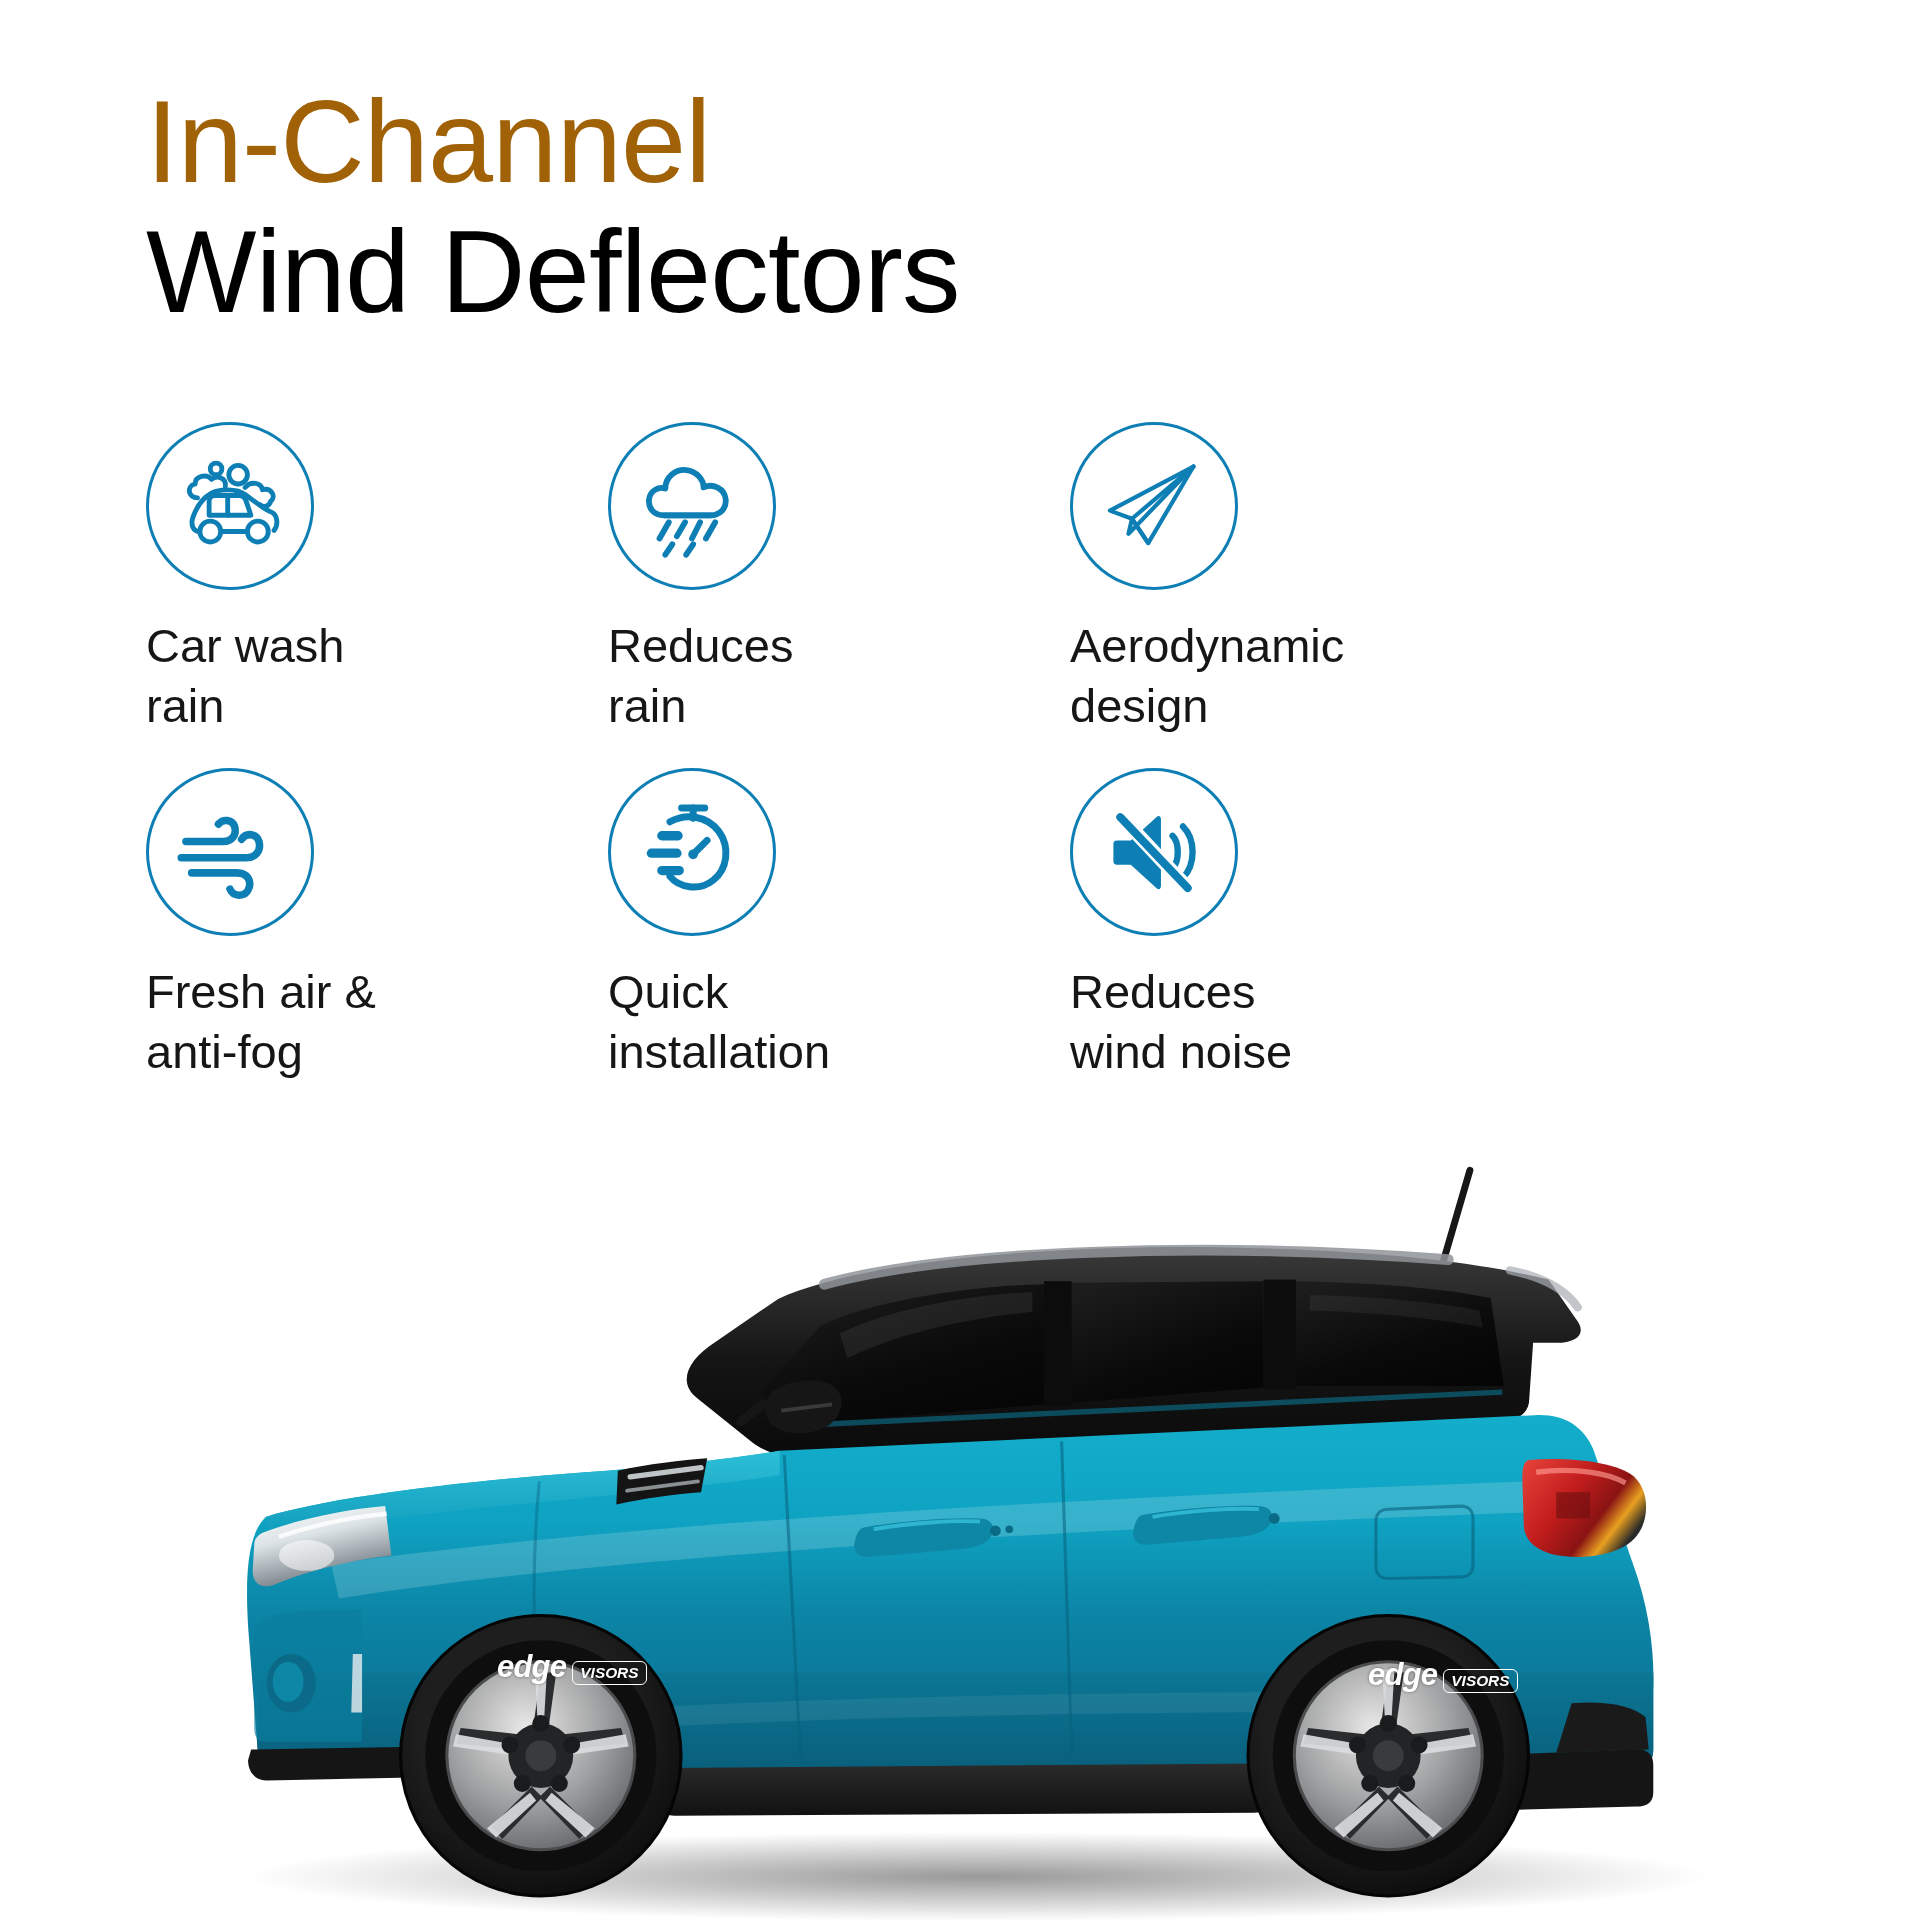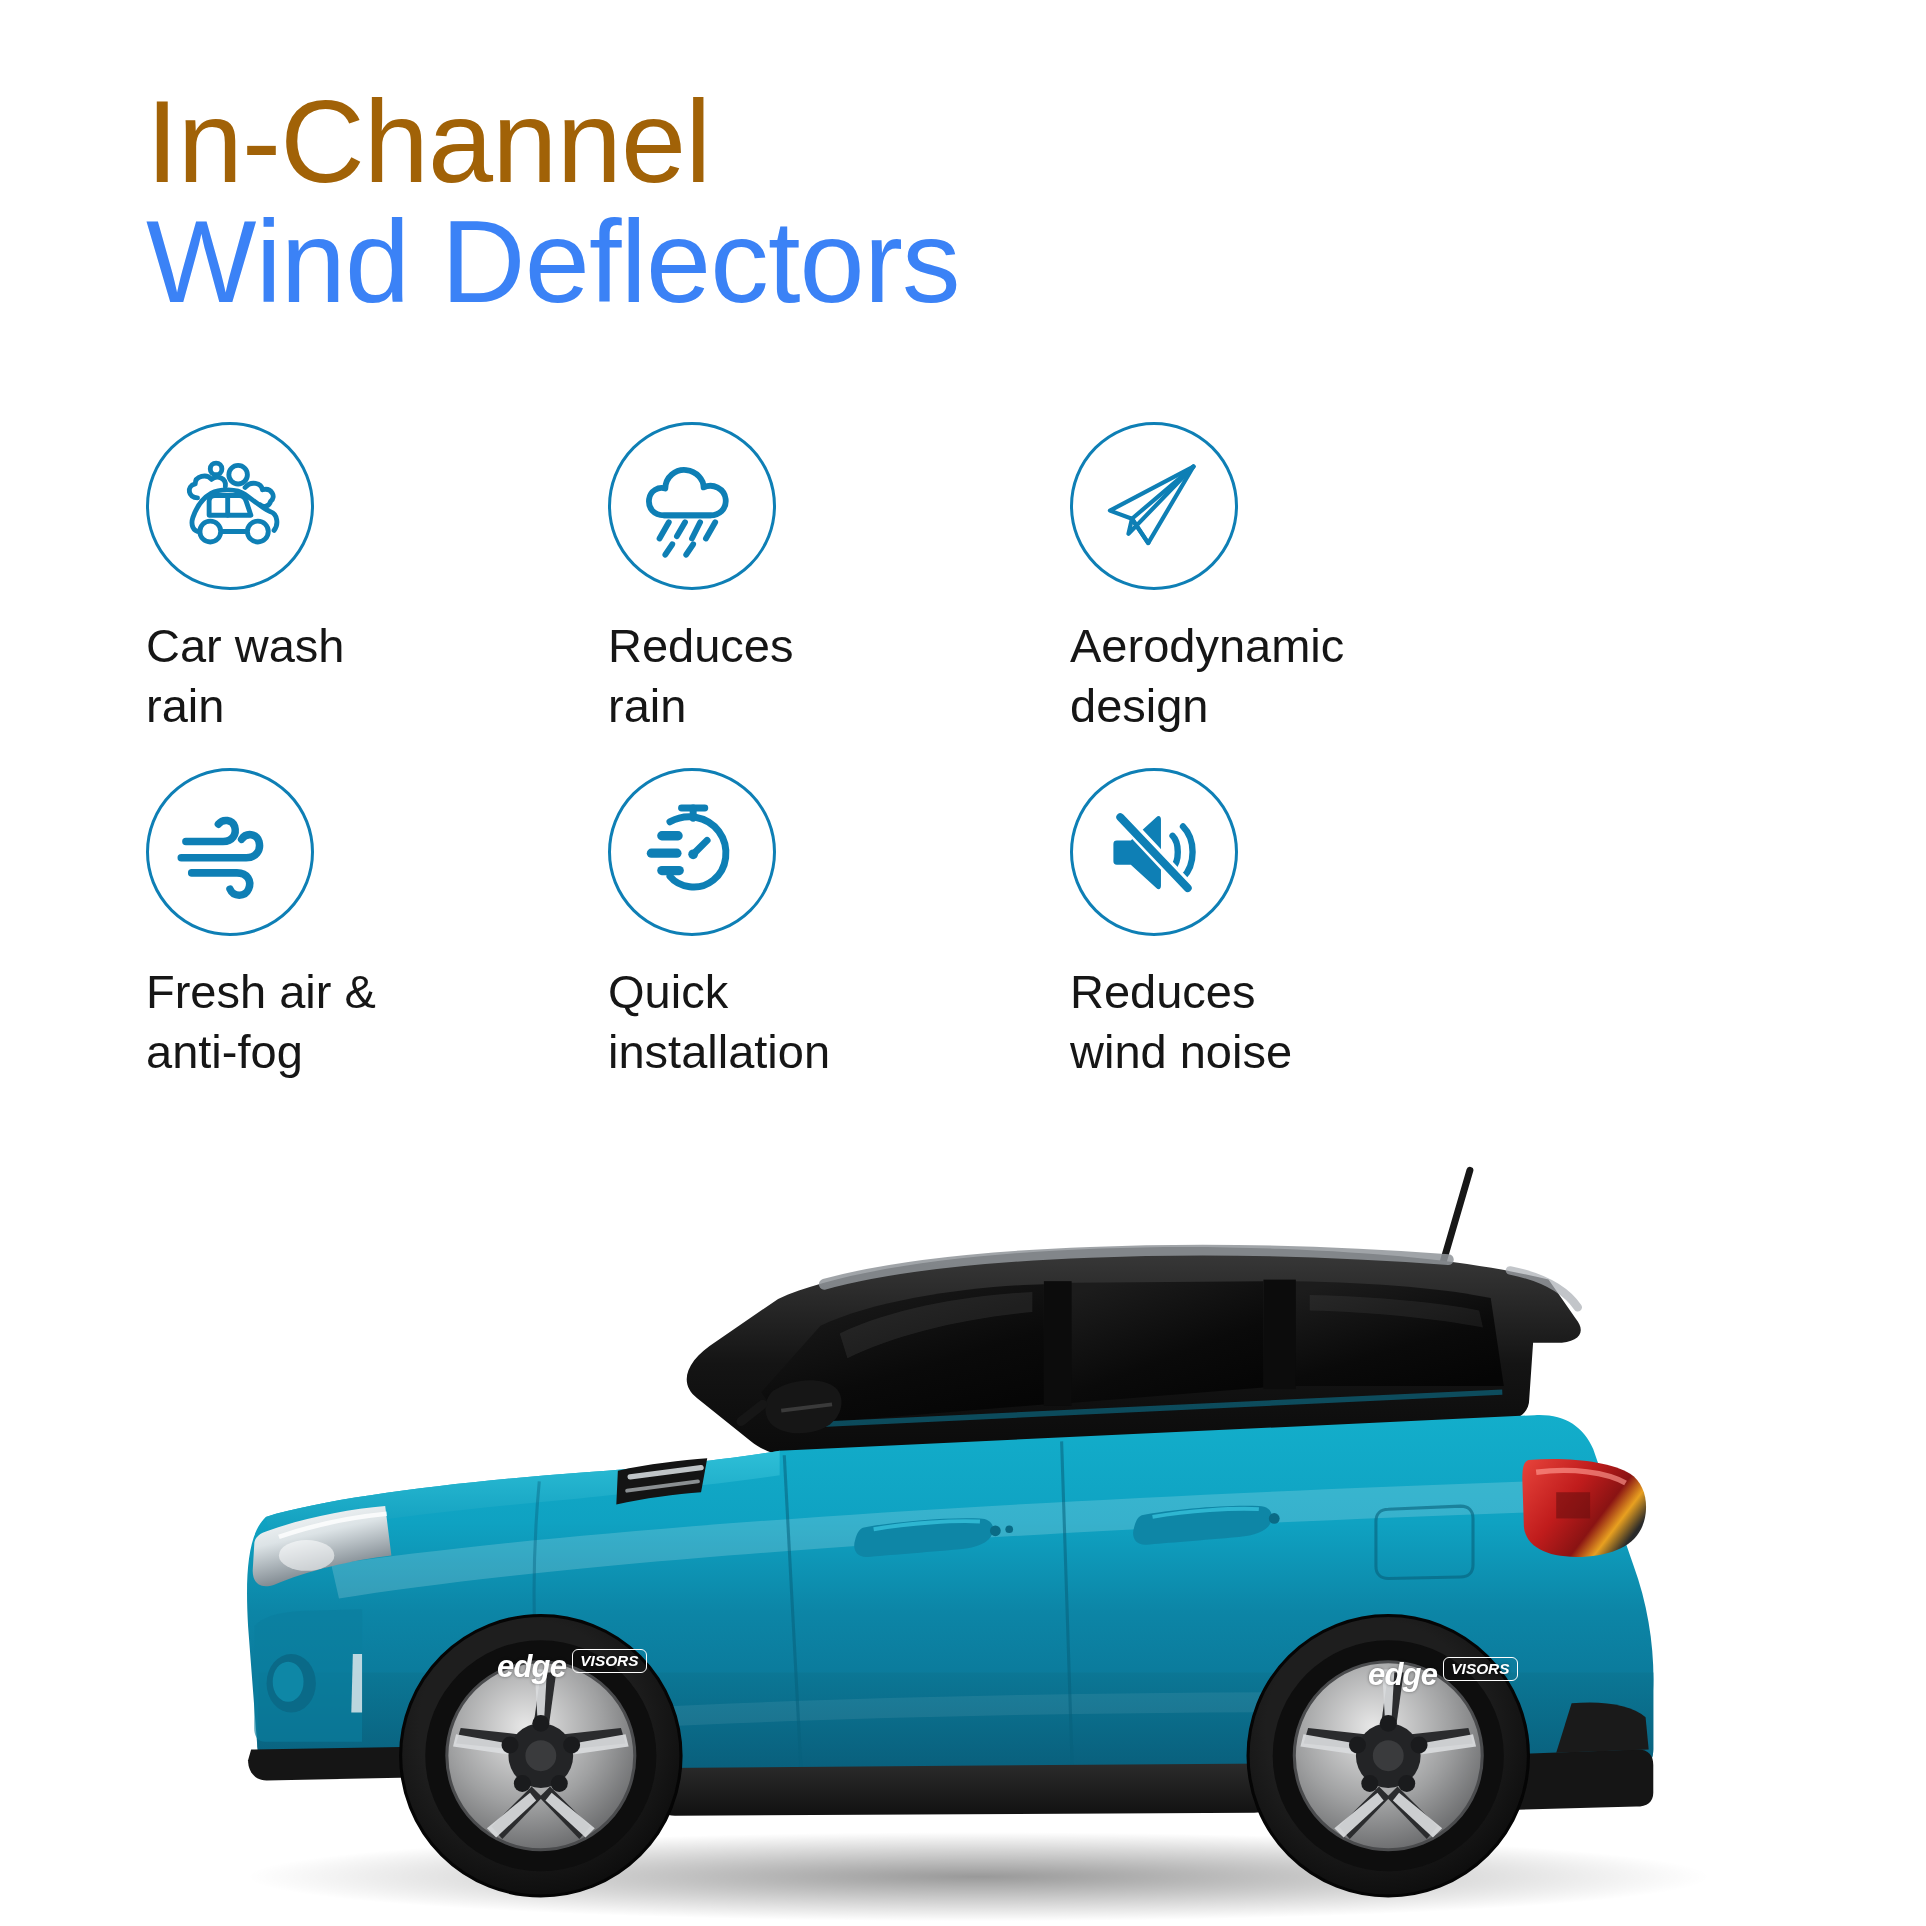--- a/index.html
+++ b/index.html
@@ -19,22 +19,22 @@
     letter-spacing:-0.8px;
     line-height:1.0;
     color:#a16207;
     white-space:nowrap;
   }
   .headline .line2 {
     font-size:117px;
     font-weight:300;
     letter-spacing:-0.8px;
     line-height:1.0;
-    color:#3b82f6;
-    margin-top:3px;
+    color:#000000;
+    margin-top:13px;
     white-space:nowrap;
   }
 
   
   .features {
     position:absolute;
     left:146px;
     top:422px;
     width:1310px;
     display:grid;
@@ -70,21 +70,21 @@
   }
   .car-scene svg { display:block; width:1926px; height:794px; }
 
   .wm {
     position:absolute;
     color:#ffffff;
     font-style:italic;
     font-weight:600;
     letter-spacing:-0.8px;
     display:flex;
-    align-items:flex-start;
+    align-items:flex-end;
     gap:6.2px;
     pointer-events:none;
     text-shadow:0 0 3.1px rgba(0,0,0,.45);
   }
   .wm .wm-main { font-size:31px; }
   .wm .wm-sub {
     font-size:15.4px;
     border:1.5px solid #fff;
     border-radius:6px;
     padding:1.5px 7px 2.3px;

